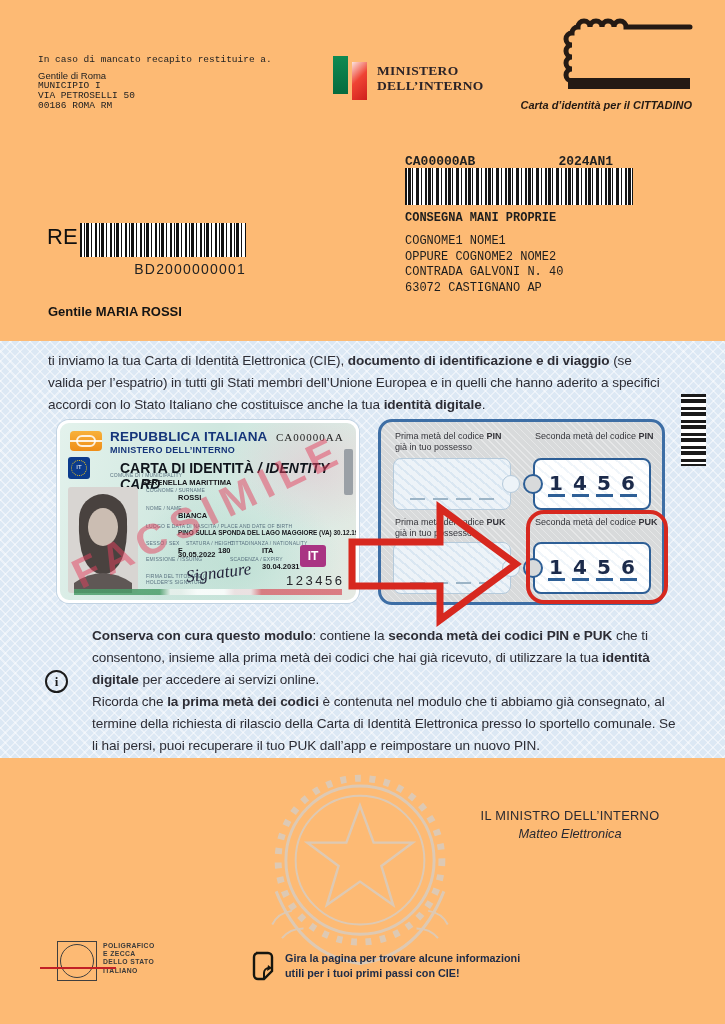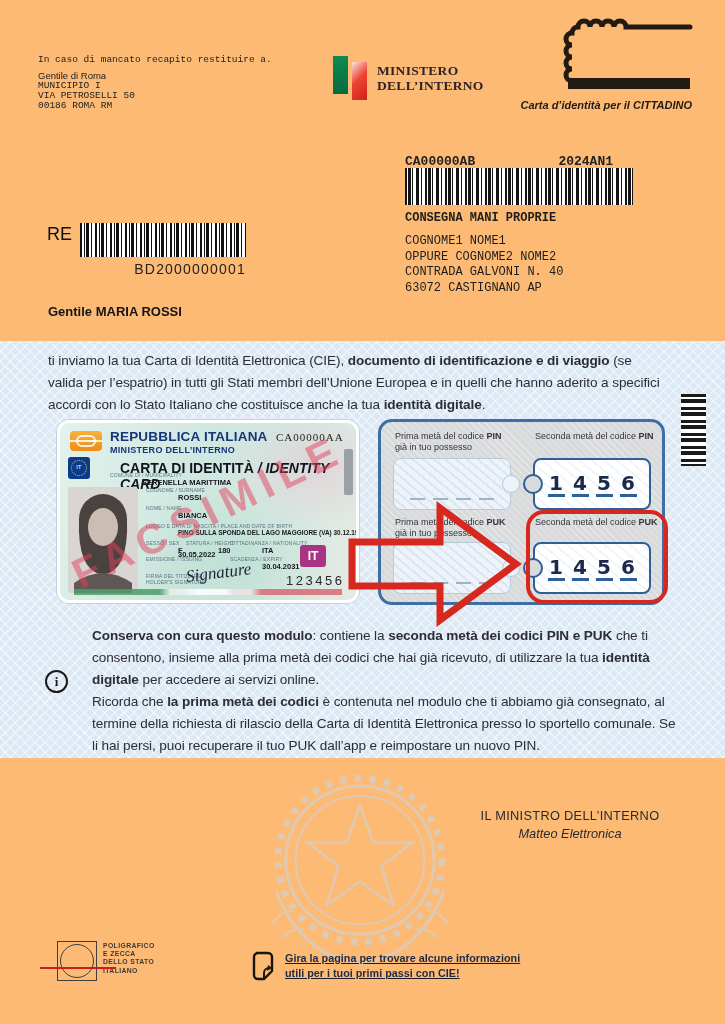--- a/index.html
+++ b/index.html
@@ -28,21 +28,21 @@
   
   .mail-codes { left:405px; top:154px; width:208px; display:flex; justify-content:space-between;
     font-family:"Liberation Mono","DejaVu Sans Mono",monospace; font-size:13px; font-weight:bold; color:#222; }
   .barcode-wide { left:405px; top:168px; width:228px; height:37px;
     background:repeating-linear-gradient(90deg,#141414 0 2px,#fff 2px 3px,#141414 3px 6px,#fff 6px 7px,#141414 7px 8px,#fff 8px 11px,#141414 11px 14px,#fff 14px 16px,#141414 16px 17px,#fff 17px 20px); }
   .delivery { left:405px; top:211px; font-family:"Liberation Mono","DejaVu Sans Mono",monospace; font-size:12px; font-weight:bold; color:#1d1d1d; }
   .recipient { left:405px; top:234px; font-family:"Liberation Mono","DejaVu Sans Mono",monospace; font-size:12px; color:#1d1d1d; }
   .recipient div { line-height:15.5px; }
 
   
-  .re-prefix { left:47px; top:224px; font-size:18px; color:#101010; }
+  .re-prefix { left:47px; top:224px; font-size:22px; color:#101010; }
   .barcode-re { left:80px; top:223px; width:166px; height:34px;
     background:repeating-linear-gradient(90deg,#101010 0 2px,#fff 2px 4px,#101010 4px 5px,#fff 5px 6px,#101010 6px 9px,#fff 9px 11px,#101010 11px 12px,#fff 12px 15px); }
   .tracking { left:80px; top:261px; width:166px; text-align:right; font-size:14px; letter-spacing:1.2px; color:#222; }
 
   .greeting { left:48px; top:304px; font-size:13px; font-weight:bold; color:#141414; }
 
   
   .band { left:0; top:341px; width:725px; height:417px; background-color:#dce8f4;
     background-image:
       repeating-linear-gradient(45deg, rgba(255,255,255,.45) 0 1.5px, rgba(255,255,255,0) 1.5px 7px),
@@ -115,21 +115,21 @@
   .minister { left:440px; top:808px; width:260px; text-align:center; color:#2a2a31; }
   .minister-title { font-size:12.8px; letter-spacing:.3px; }
   .minister-name { font-size:12.8px; font-style:italic; margin-top:3px; }
 
   .printer { left:57px; top:941px; display:flex; }
   .printer-mark { position:relative; width:40px; height:40px; border:1.5px solid #3f3f3f; }
   .printer-mark::before { content:''; position:absolute; inset:2px; border:1.5px solid #3f3f3f; border-radius:50%; }
   .printer-line { position:absolute; left:-18px; top:25px; width:76px; height:2px; background:#c22026; }
   .printer-text { margin-left:6px; padding-top:1px; font-size:6.8px; font-weight:bold; line-height:8.2px; letter-spacing:.4px; color:#3a3a3a; }
 
-  .flip { left:251px; top:951px; display:flex;text-decoration:underline; }
+  .flip { left:251px; top:951px; display:flex; }
   .flip-text { margin-left:10px; font-size:10.8px; font-weight:600; line-height:14.5px; color:#1d2b47; }
 </style>
 </head>
 <body>
 
 <div class="page">
 
   <div class="abs return-block">
     <div class="return-notice">In caso di mancato recapito restituire a.</div>
     <div class="addr-line">Gentile di Roma</div>

